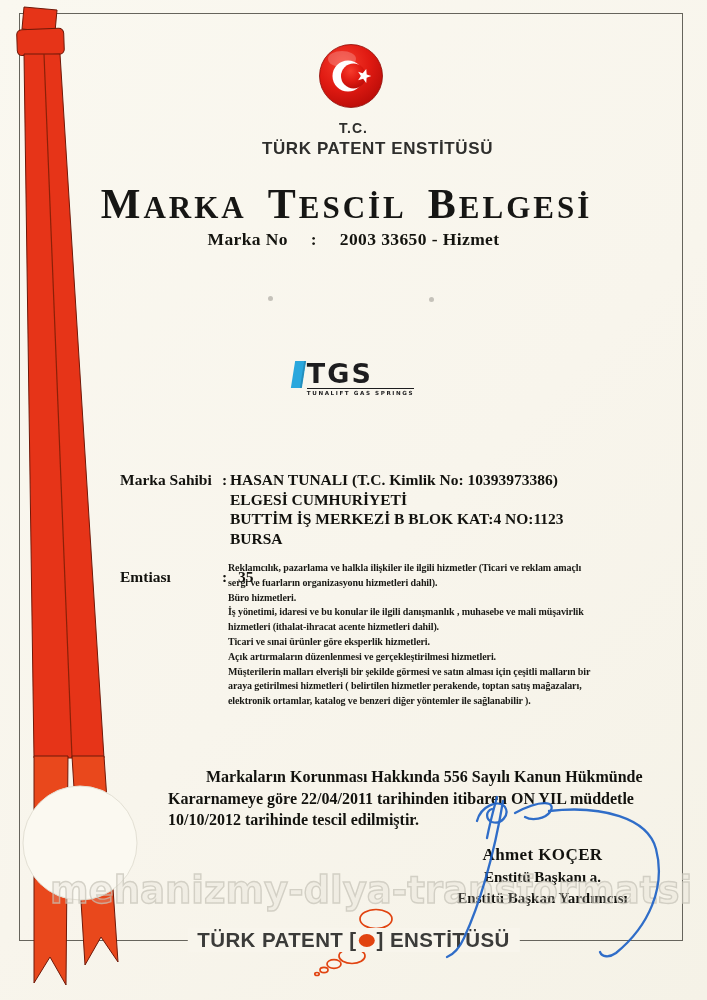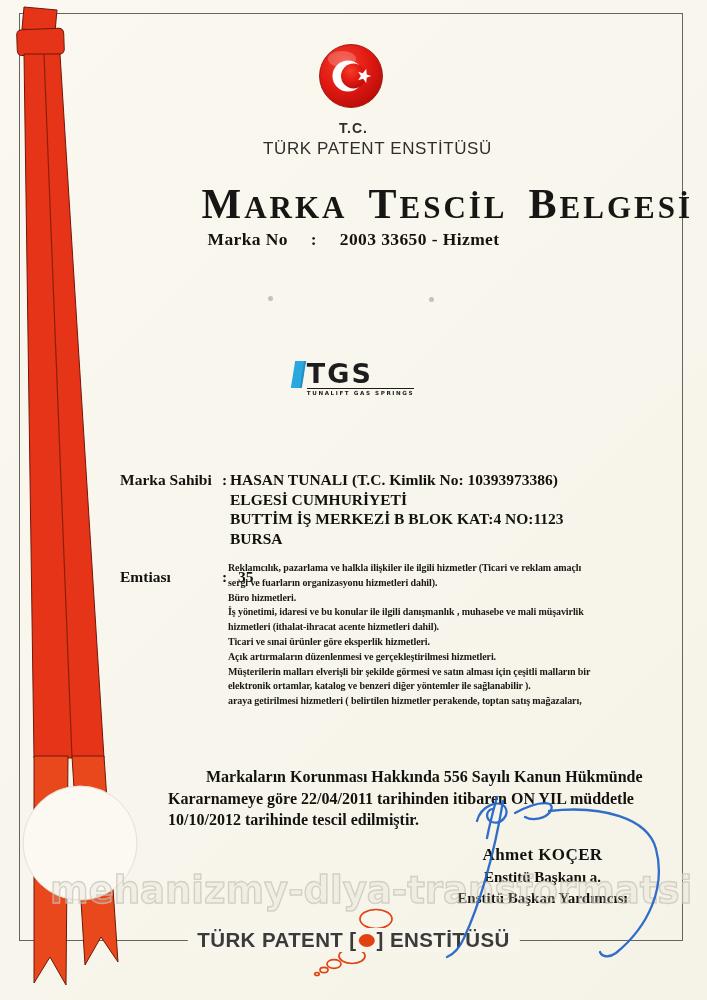--- a/index.html
+++ b/index.html
@@ -15,23 +15,23 @@
     border:1.6px solid #66645c;
   }
   
   .ribbon-svg{left:0;top:0;width:140px;height:1000px;}
   
   .emblem{left:318px;top:43px;width:66px;height:66px;}
   
   .hdr{left:0;top:120px;width:707px;text-align:center;
        font-family:"Liberation Sans", sans-serif;color:#2e2e2c;}
   .hdr .tc{font-size:14px;font-weight:700;letter-spacing:1px;}
-  .hdr .inst{font-size:17px;font-weight:400;letter-spacing:0.6px;margin-top:3px;padding-left:48px;}
-  
-  .title{left:0;top:180px;width:707px;text-align:right;
+  .hdr .inst{font-size:17px;font-weight:700;letter-spacing:0.6px;margin-top:3px;padding-left:48px;}
+  
+  .title{left:0;top:180px;width:707px;text-align:center;
          font-family:"Liberation Serif", serif;font-weight:700;color:#161614;
          letter-spacing:3px;white-space:nowrap;}
   .title .big{font-size:42px;}
   .title .small{font-size:31px;}
   .title .word{margin-right:14px;}
   
   .markano{left:0;top:229px;width:707px;text-align:center;
            font-size:17.5px;font-weight:700;color:#14140f;letter-spacing:0.4px;}
   .markano span{margin:0 9px;}
   
@@ -169,22 +169,22 @@
 
 <div class="abs desc">
     <div>Reklamcılık,  pazarlama ve halkla ilişkiler ile ilgili hizmetler (Ticari ve reklam amaçlı</div>
     <div>sergi ve fuarların organizasyonu hizmetleri dahil).</div>
     <div>Büro hizmetleri.</div>
     <div>İş yönetimi, idaresi ve bu konular ile ilgili danışmanlık , muhasebe ve mali müşavirlik</div>
     <div>hizmetleri  (ithalat-ihracat acente hizmetleri dahil).</div>
     <div>Ticari ve sınai ürünler göre eksperlik hizmetleri.</div>
     <div>Açık artırmaların düzenlenmesi ve gerçekleştirilmesi hizmetleri.</div>
     <div>Müşterilerin malları elverişli bir şekilde görmesi ve satın alması için çeşitli malların bir</div>
+    <div>araya getirilmesi hizmetleri  ( belirtilen hizmetler perakende,  toptan  satış mağazaları,</div>
     <div>elektronik ortamlar, katalog ve benzeri  diğer  yöntemler ile sağlanabilir ).</div>
-    <div>araya getirilmesi hizmetleri  ( belirtilen hizmetler perakende,  toptan  satış mağazaları,</div>
   </div>
 
 <div class="abs para">
     <div>Markaların Korunması Hakkında 556 Sayılı Kanun Hükmünde</div>
     <div>Kararnameye göre 22/04/2011 tarihinden itibaren ON YIL müddetle</div>
     <div>10/10/2012 tarihinde tescil edilmiştir.</div>
   </div>
 
 <div class="abs sig">
   <div class="name">Ahmet KOÇER</div>

